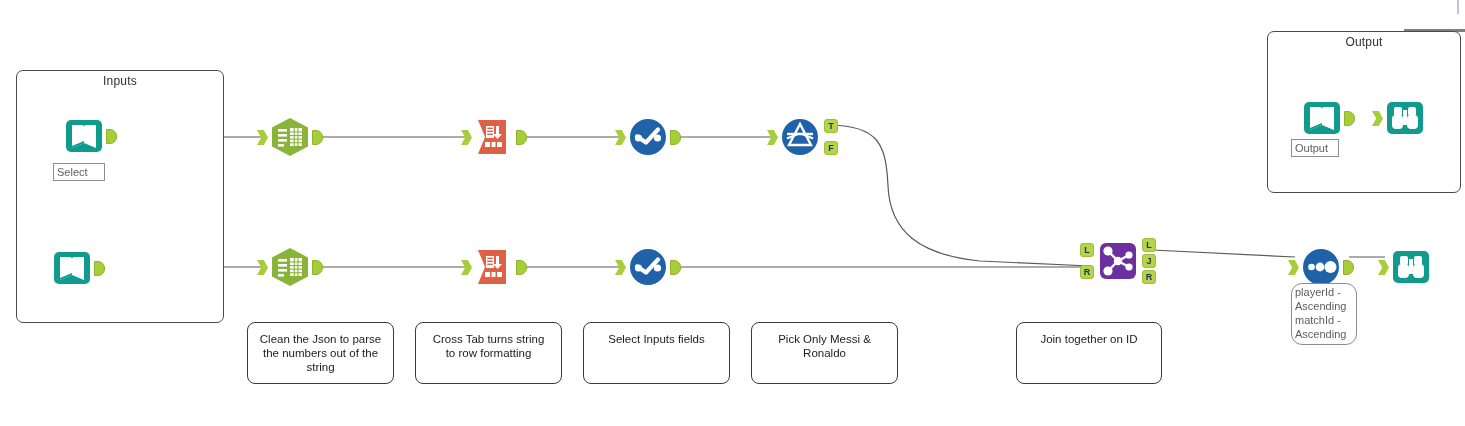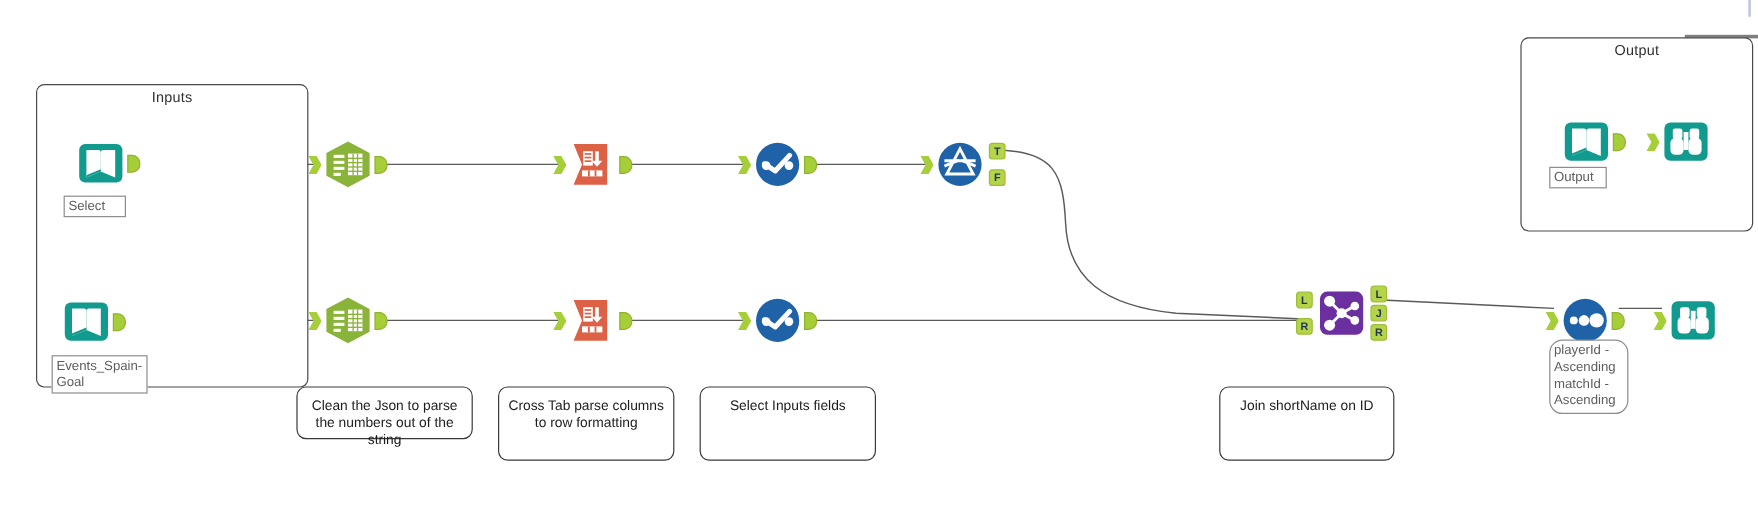--- a/index.html
+++ b/index.html
@@ -143,21 +143,21 @@
       <path d="M 828 125 C 880 125 886 146 888 186 C 890 232 920 255 980 261 L 1090 266" fill="none" stroke="#5a5a5a" stroke-width="1.2"></path>
       <path d="M 100 267 L 264 267" fill="none" stroke="#5a5a5a" stroke-width="1.2"></path>
       <path d="M 318 267 L 468 267" fill="none" stroke="#5a5a5a" stroke-width="1.2"></path>
       <path d="M 522 267 L 622 267" fill="none" stroke="#5a5a5a" stroke-width="1.2"></path>
       <path d="M 676 267 L 1090 267" fill="none" stroke="#5a5a5a" stroke-width="1.2"></path>
       <path d="M 1152 250 L 1295 257" fill="none" stroke="#5a5a5a" stroke-width="1.2"></path>
       <path d="M 1349 257 L 1385 257" fill="none" stroke="#5a5a5a" stroke-width="1.2"></path>
       <path d="M 1350 118 L 1379 118" fill="none" stroke="#5a5a5a" stroke-width="1.2"></path>
     </svg>
 
-  <div class="container-box" id="ctr-inputs" style="left: 30px; top: 70px; width: 227px; height: 253px; padding-left: 36px;">
+  <div class="container-box" id="ctr-inputs" style="left: 16px; top: 70px; width: 208px; height: 253px; padding-left: 36px;">
     <div class="container-title">Inputs</div>
   </div>
   <div class="container-box" id="ctr-output" style="left: 1267px; top: 31px; width: 194px; height: 162px;">
     <div class="container-title">Output</div>
   </div>
 
   <div id="tool-layer">
       <div class="tool" style="left: 62px; top: 114px;"><span><svg class="glyph" viewBox="0 0 44 44" xmlns="http://www.w3.org/2000/svg">
             <rect x="4" y="6" width="36" height="32" rx="5" fill="#119a8e"></rect>
             <path d="M10 11 h10 a2 2 0 0 1 2 2 v16 l-12 5 z" fill="#ffffff"></path>
@@ -275,29 +275,29 @@
             <rect x="4" y="6" width="36" height="32" rx="5" fill="#119a8e"></rect>
             <rect x="11" y="11" width="8" height="9" rx="2" fill="#ffffff"></rect>
             <rect x="25" y="11" width="8" height="9" rx="2" fill="#ffffff"></rect>
             <rect x="9" y="19" width="11" height="14" rx="4" fill="#ffffff"></rect>
             <rect x="24" y="19" width="11" height="14" rx="4" fill="#ffffff"></rect>
             <rect x="20" y="14" width="4" height="15" fill="#ffffff"></rect>
           </svg></span><span class="anchor in" style="left: -11px; top: 15px;"></span></div>
     </div>
 
   <div class="note" id="nt0" style="left: 53px; top: 163px; width: 52px; min-height: 18px;">Select</div>
-  <div class="note" id="nt1" style="left: 43px; top: 296px; width: 80px; min-height: 32px;">Events_Spain-
-Goal</div>
   <div class="note" id="nt2" style="left: 1291px; top: 139px; width: 48px; min-height: 18px;">Output</div>
   <div class="note" id="nt4" style="left: 1291px; top: 283px; width: 66px; min-height: 62px; border-radius: 11px;">playerId -
 Ascending
 matchId -
 Ascending</div>
 
-  <div class="comment" id="cm0" style="left: 247px; top: 322px; width: 147px; height: 44px;">Clean the Json to parse
+  <div class="comment" id="cm0" style="left: 247px; top: 322px; width: 147px; height: 62px;">Clean the Json to parse
 the numbers out of the
 string</div>
-  <div class="comment" id="cm1" style="left: 415px; top: 322px; width: 147px; height: 62px;">Cross Tab parse columns
+  <div class="comment" id="cm1" style="left: 415px; top: 322px; width: 147px; height: 62px;">Cross Tab turns string
 to row formatting</div>
   <div class="comment" id="cm2" style="left: 583px; top: 322px; width: 147px; height: 62px;">Select Inputs fields</div>
-  <div class="comment" id="cm4" style="left: 1016px; top: 322px; width: 146px; height: 62px;">Join shortName on ID</div>
+  <div class="comment" id="cm3" style="left: 751px; top: 322px; width: 147px; height: 62px;">Pick Only Messi &amp;
+Ronaldo</div>
+  <div class="comment" id="cm4" style="left: 1016px; top: 322px; width: 146px; height: 62px;">Join together on ID</div>
 
 </div>
 
 </body></html>

